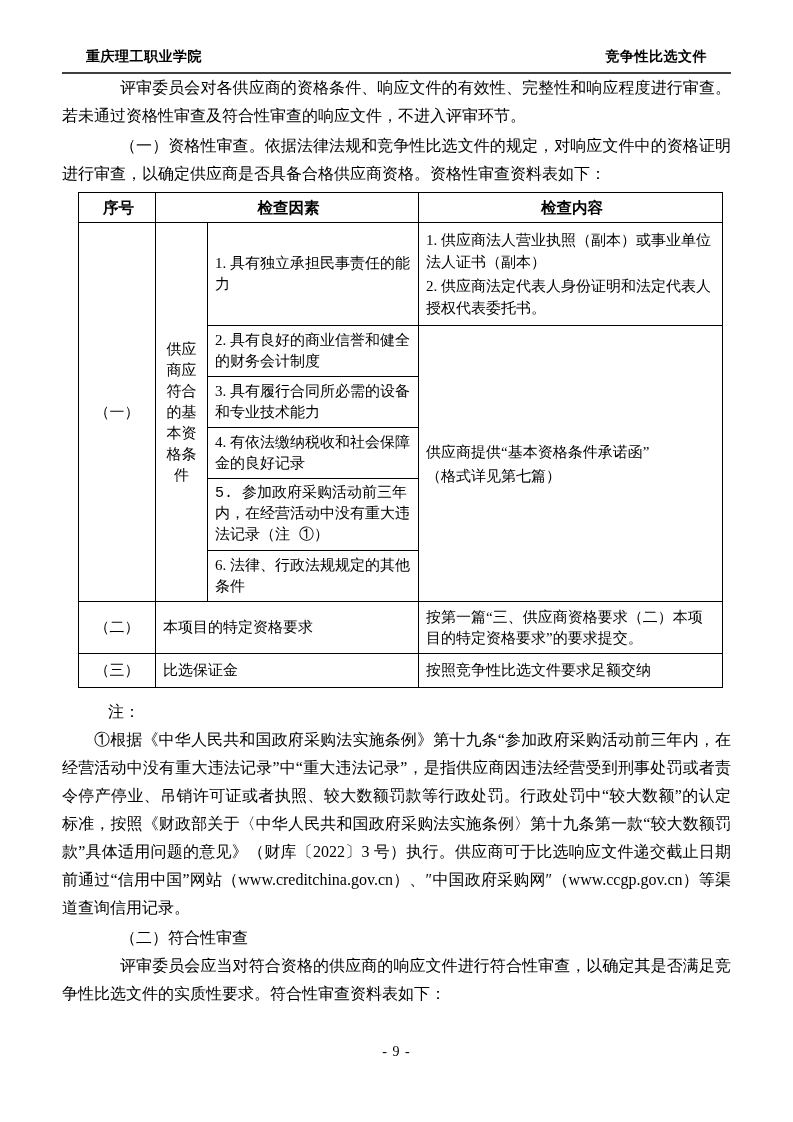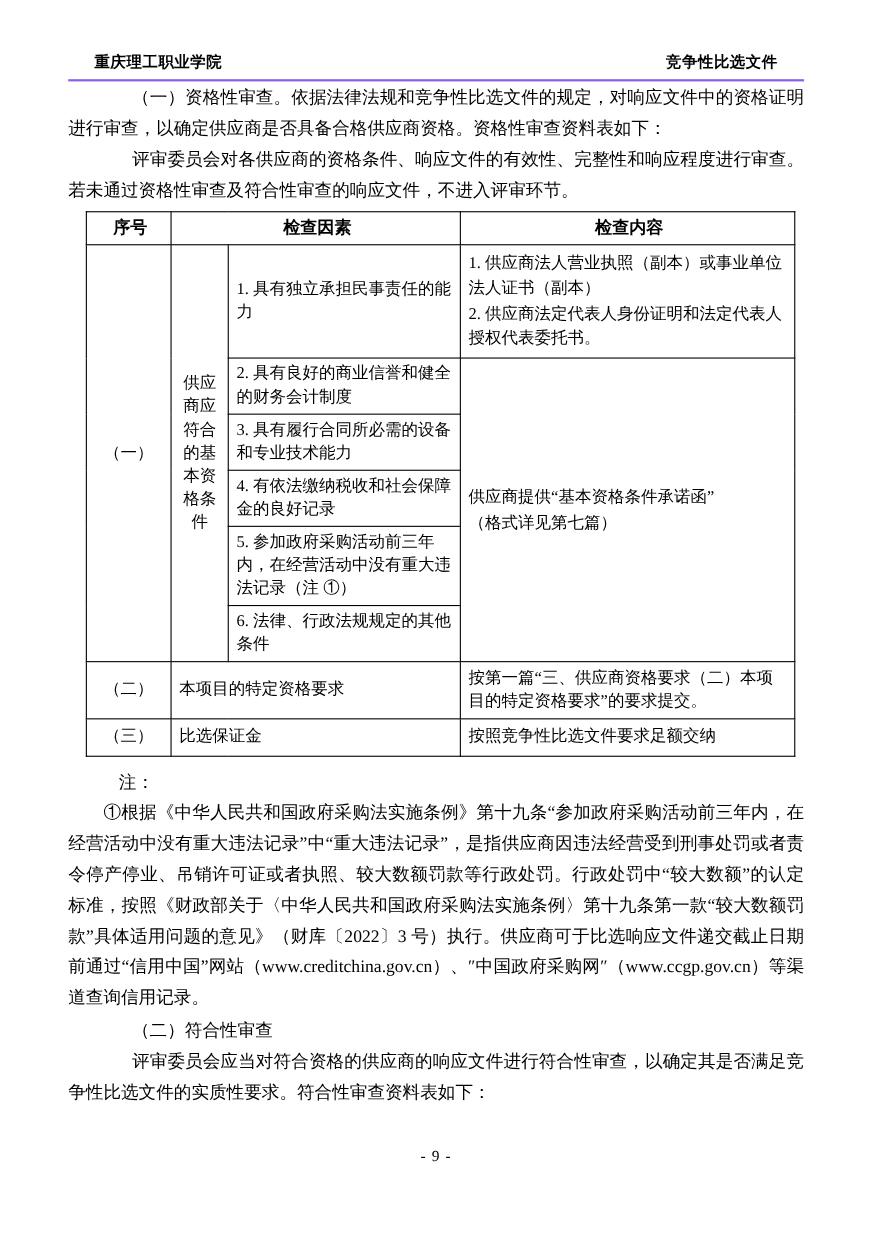--- a/index.html
+++ b/index.html
@@ -19,21 +19,21 @@
     left: 62px;
     right: 62px;
     top: 48px;
   }
   
   .page-header {
     display: flex;
     justify-content: space-between;
     align-items: flex-end;
     padding: 0 24px 6px 24px;
-    border-bottom: 2px solid #8b5cf6;
+    border-bottom: 2px solid #404040;
     font-family: "Liberation Sans", "DejaVu Sans", sans-serif;
     font-size: 14px;
     font-weight: 600;
     letter-spacing: 0.5px;
   }
   
   .doc-title {
     margin-top: 14px;
     text-align: center;
     font-family: "Liberation Sans", "DejaVu Sans", sans-serif;
@@ -89,21 +89,21 @@
   td.cat-cell {
     text-align: center;
     padding: 4px 2px;
     line-height: 27px;
     word-break: break-all;
   }
   td.content-cell { text-align: left; }
   td.content-cell .cline { line-height: 22px; margin: 2px 0; }
   tr.r1 td { height: 92px; vertical-align: middle; }
   tr.r2 td, tr.r3 td, tr.r4 td, tr.r6 td { height: 50px; }
-  tr.r5 td { height: 72px; }
+  tr.r5 td { height: 72px; font-family: Liberation Mono, monospace; }
   tr.g2 td { height: 52px; }
   tr.g3 td { height: 34px; }
   
   .note-label {
     margin-top: 10px;
     font-size: 16px;
     line-height: 28px;
     text-indent: 46px;
   }
   .note-para {
@@ -135,23 +135,23 @@
 <div class="page">
   <div class="content">
 
     <div class="page-header">
       <span>重庆理工职业学院</span>
       <span>竞争性比选文件</span>
     </div>
 
 
 
+    <p class="para">评审委员会对各供应商的资格条件、响应文件的有效性、完整性和响应程度进行审查。若未通过资格性审查及符合性审查的响应文件，不进入评审环节。</p>
+
     <p class="para tight">（一）资格性审查。依据法律法规和竞争性比选文件的规定，对响应文件中的资格证明进行审查，以确定供应商是否具备合格供应商资格。资格性审查资料表如下：</p>
-
-    <p class="para">评审委员会对各供应商的资格条件、响应文件的有效性、完整性和响应程度进行审查。若未通过资格性审查及符合性审查的响应文件，不进入评审环节。</p>
 
     <table class="review-table">
       <colgroup>
         <col class="c-seq">
           <col class="c-cat">
           <col class="c-factor">
           <col class="c-content">
       </colgroup>
       <thead>
         <tr>

